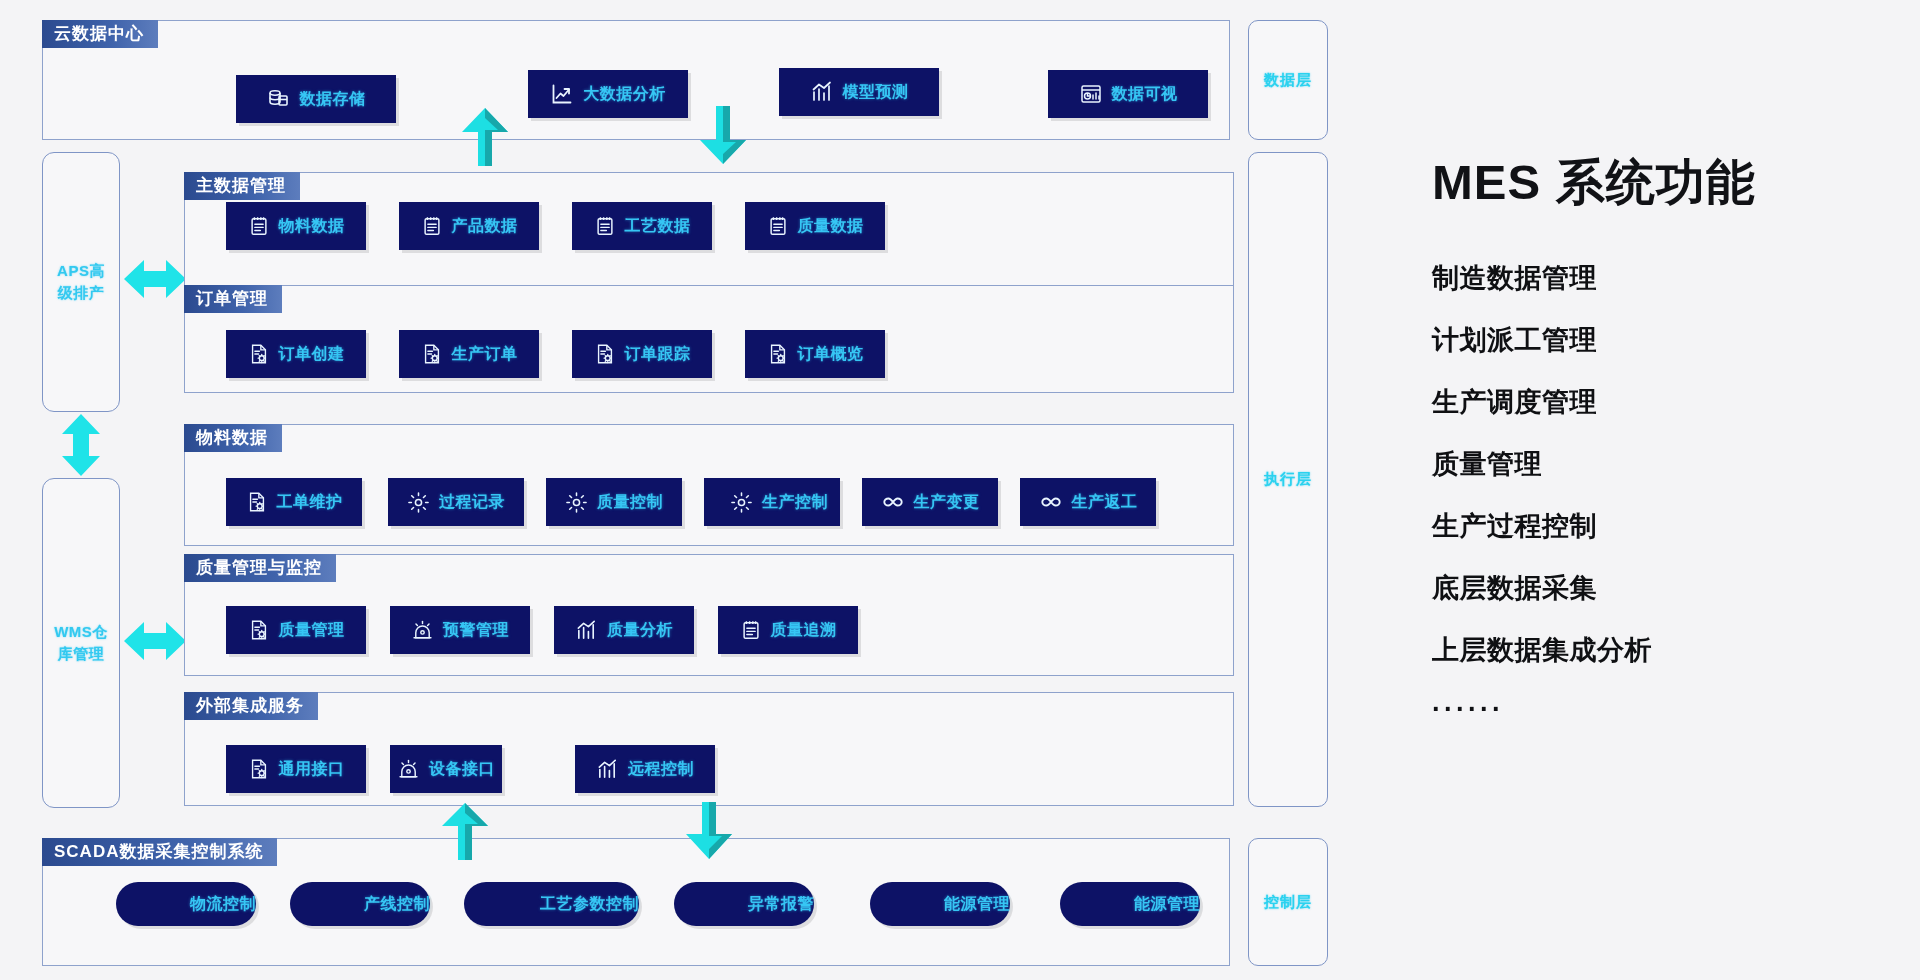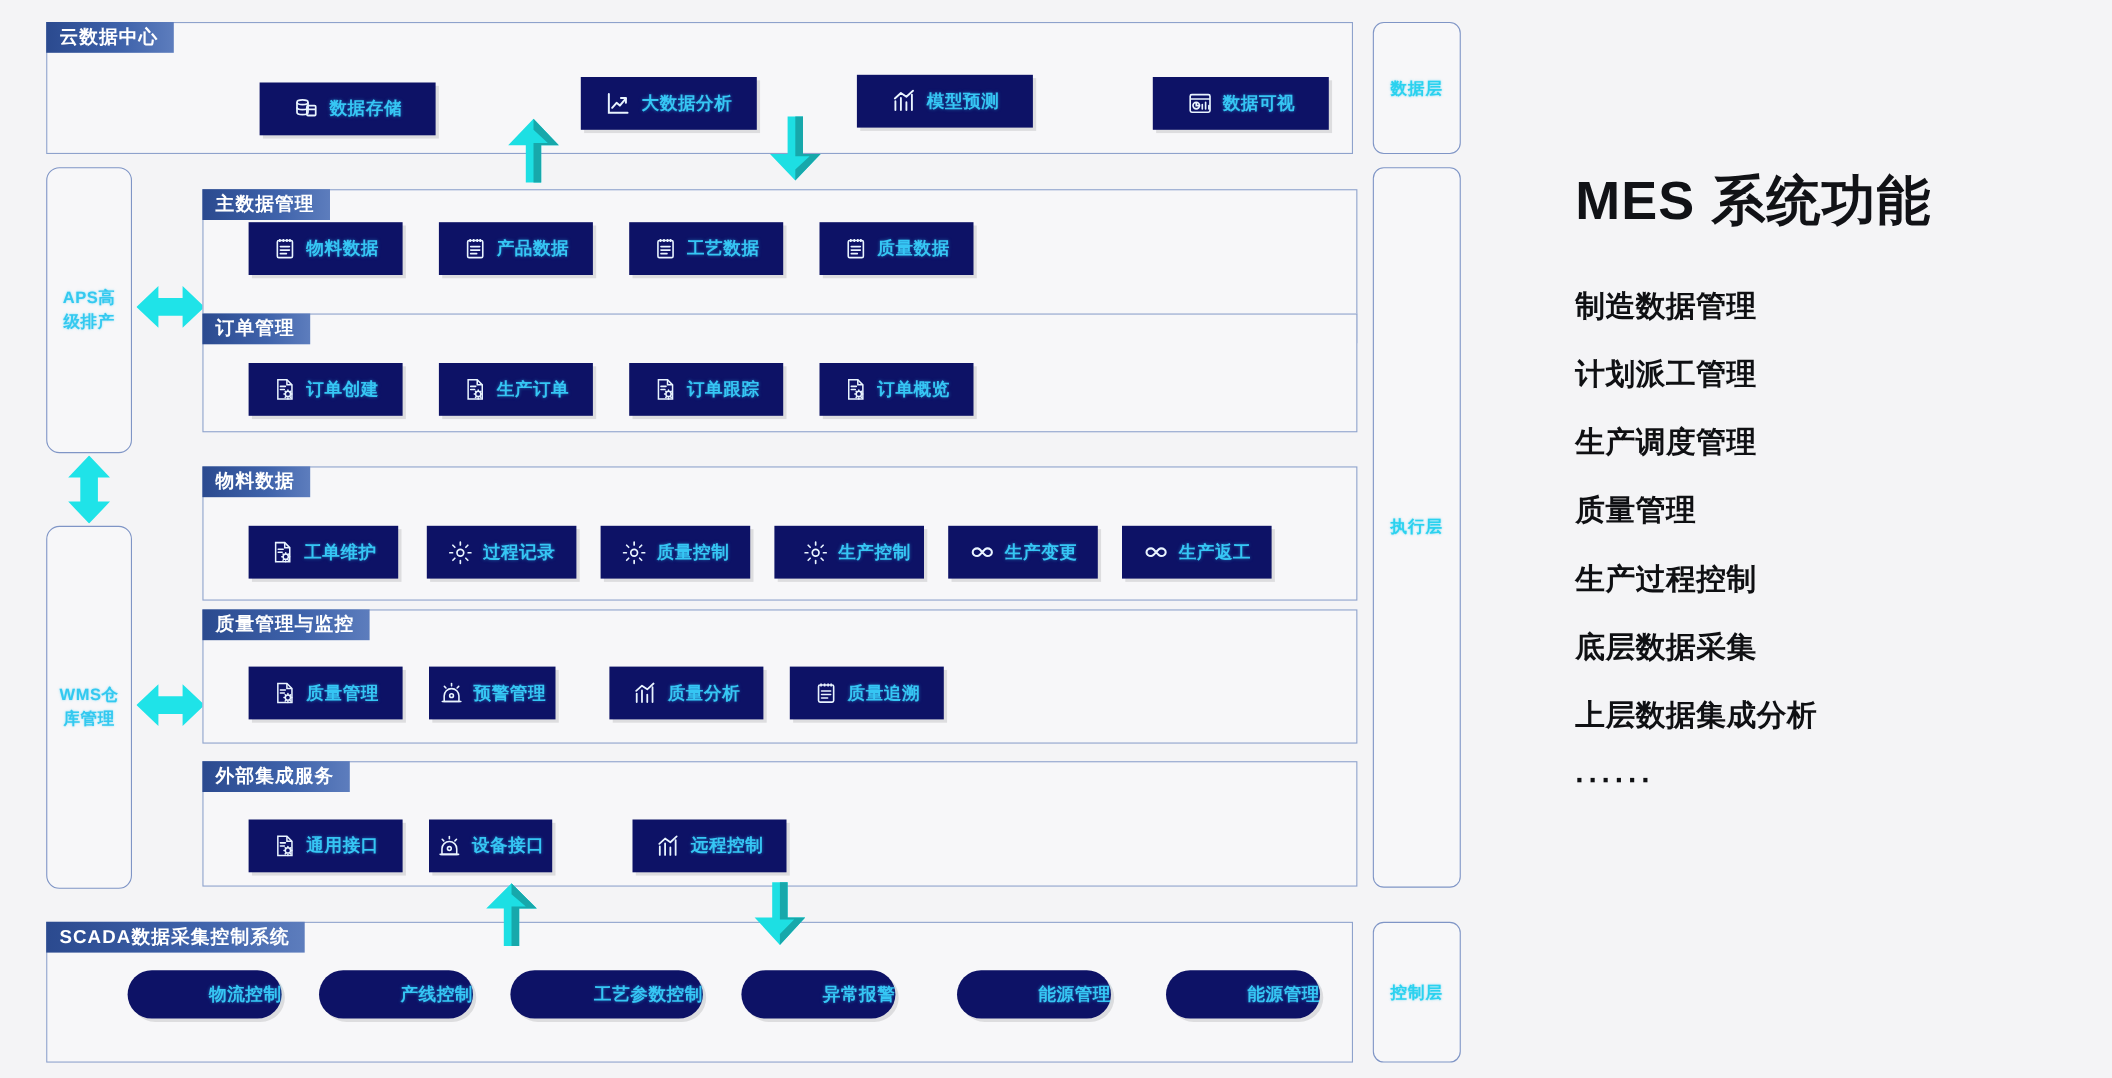--- a/index.html
+++ b/index.html
@@ -329,21 +329,21 @@
   <div class="btn" style="left:226px; top:606px; width:140px; height:48px;">
     <svg width="22" height="22" viewBox="0 0 24 24" fill="none" stroke="#e9f4ff" stroke-width="1.5">
       <path d="M5 2.5h9l5 5v14H5z"></path>
         <path d="M14 2.5v5h5"></path>
         <path d="M7.5 9h5M7.5 12h4" stroke-linecap="round"></path>
       <circle cx="15" cy="16.5" r="2.6"></circle>
       <path d="M15 12.6v1M15 20.4v1M11.1 16.5h1M17.9 16.5h1M12.3 13.8l.7.7M17 19.2l.7.7M17.7 13.8l-.7.7M13 19.2l-.7.7" stroke-linecap="round"></path>
     </svg>
     <span class="lbl">质量管理</span>
   </div>
-  <div class="btn" style="left:390px; top:606px; width:115px; height:48px;">
+  <div class="btn" style="left:390px; top:606px; width:140px; height:48px;">
     <svg width="23" height="23" viewBox="0 0 24 24" fill="none" stroke="#e9f4ff" stroke-width="1.5">
       <path d="M5 19.5v-5.2a7 7 0 0 1 14 0v5.2z"></path>
         <path d="M3.2 19.5h17.6" stroke-linecap="round"></path>
       <circle cx="12" cy="14" r="1.8"></circle>
         <path d="M12 2.5v2.2" stroke-linecap="round"></path>
       <path d="M5.2 5.2l1.5 1.5M18.8 5.2l-1.5 1.5" stroke-linecap="round"></path>
     </svg>
     <span class="lbl">预警管理</span>
   </div>
   <div class="btn" style="left:554px; top:606px; width:140px; height:48px;">

